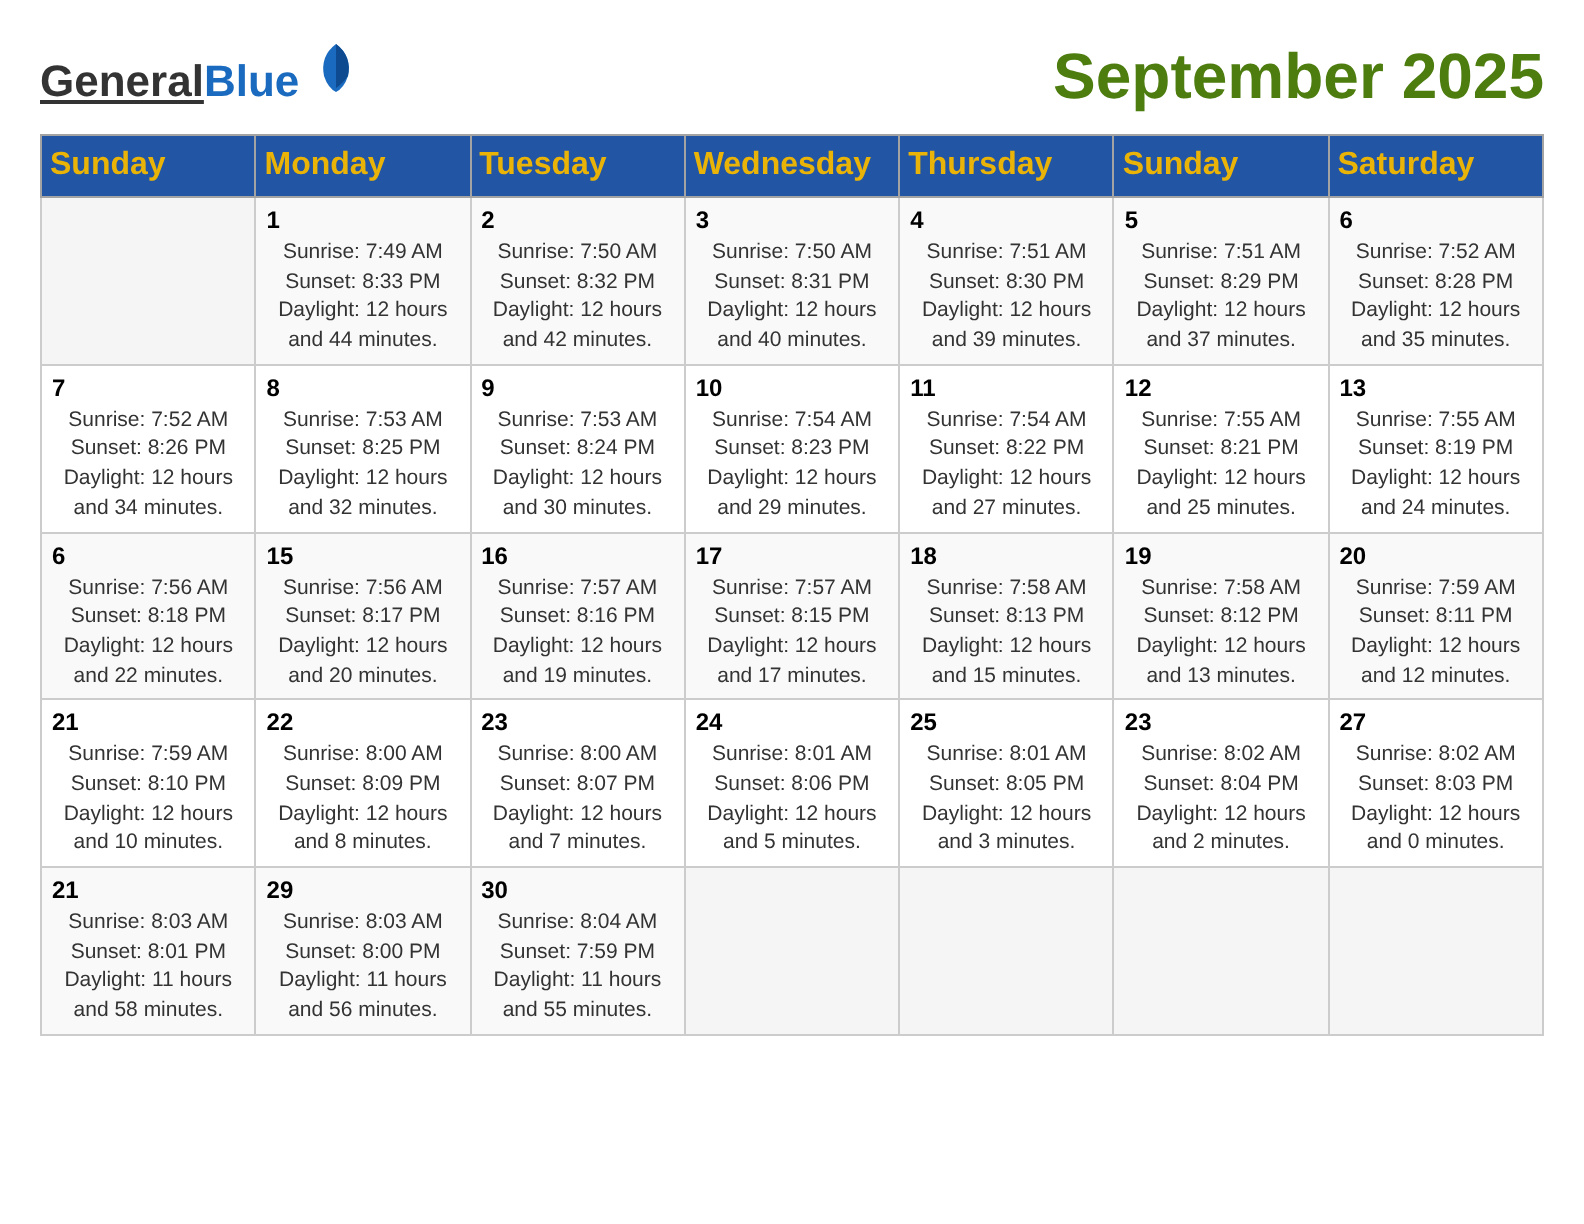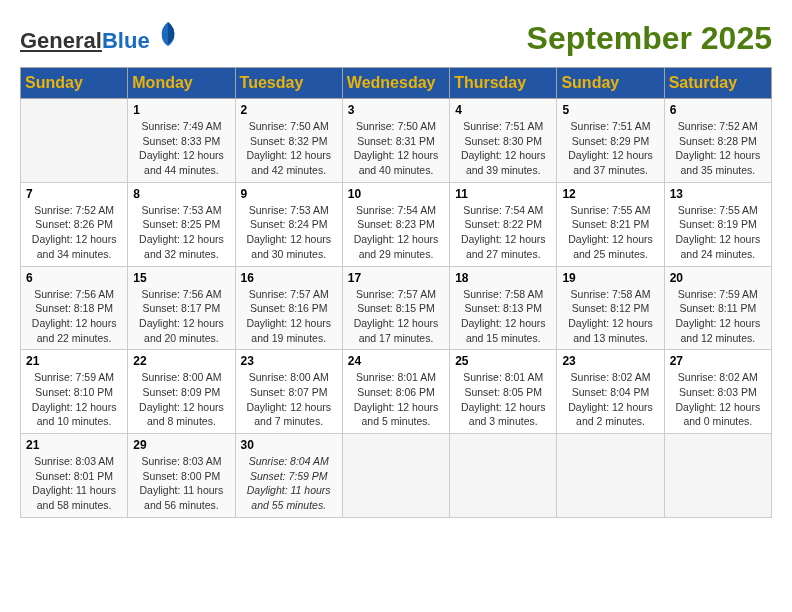--- a/index.html
+++ b/index.html
@@ -329,21 +329,21 @@
         </td>
         <td>
           <span class="day-num">29</span>
           <div class="day-info" style="white-space: pre-line;">Sunrise: 8:03 AM
 Sunset: 8:00 PM
 Daylight: 11 hours
 and 56 minutes.</div>
         </td>
         <td>
           <span class="day-num">30</span>
-          <div class="day-info" style="white-space: pre-line; font-style: italic;">Sunrise: 8:04 AM
+          <div class="day-info" style="white-space: pre-line;">Sunrise: 8:04 AM
 Sunset: 7:59 PM
 Daylight: 11 hours
 and 55 minutes.</div>
         </td>
         <td class="empty-cell"></td>
         <td class="empty-cell"></td>
         <td class="empty-cell"></td>
         <td class="empty-cell"></td>
       </tr>
     </tbody>

